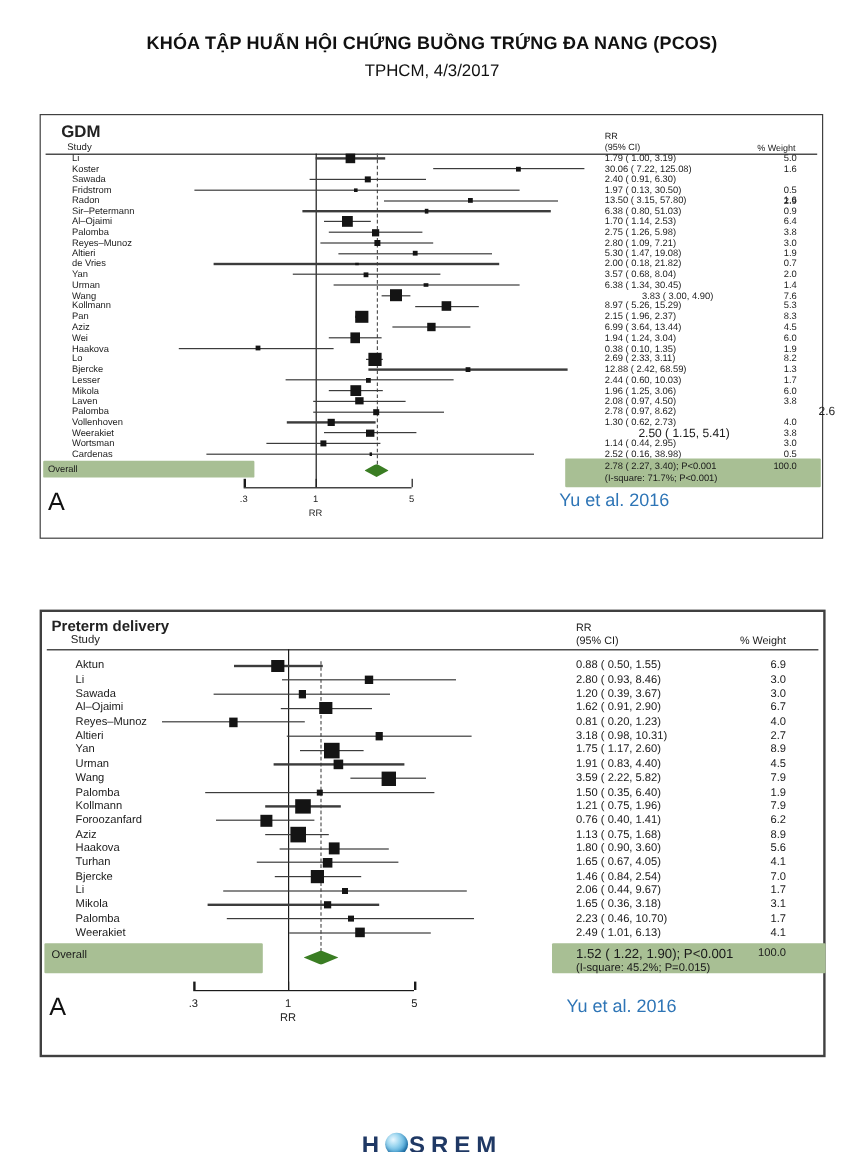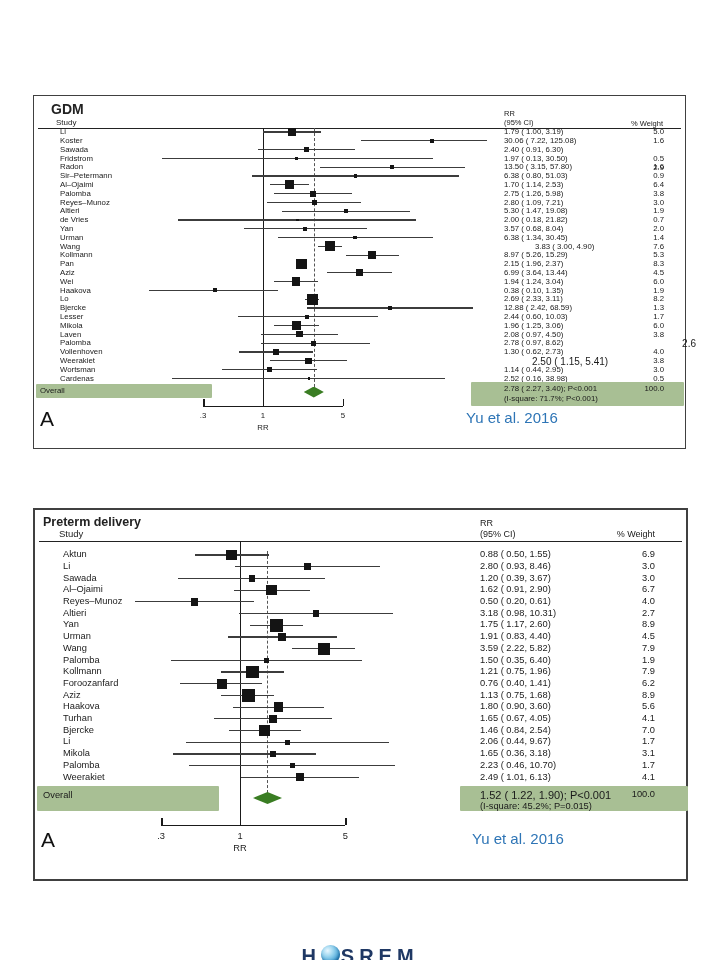--- a/index.html
+++ b/index.html
@@ -53,20 +53,22 @@
   .logo-row span{vertical-align:middle;}
   .logo-globe{display:inline-block;width:19px;height:19px;border-radius:50%;margin:0 1px 3px 0;
     background:radial-gradient(circle at 35% 30%, #e8f7ff 0%, #9ed7f0 30%, #3e9fd4 70%, #1d73ad 100%);
     box-shadow:inset -1px -2px 3px rgba(10,60,110,.55);}
   .tagline{margin-top:2px;font-size:8px;letter-spacing:.8px;}
 </style>
 </head>
 <body>
 
 <div class="slide">
+  <div class="title">KHÓA TẬP HUẤN HỘI CHỨNG BUỒNG TRỨNG ĐA NANG (PCOS)</div>
+  <div class="subtitle">TPHCM, 4/3/2017</div>
 
   <div class="plot-frame p0">
     <div class="p-title">GDM</div>
     <div class="col-study">Study</div>
     <div class="hdr-rr">
       <div>RR</div>
       <div>(95% CI)</div>
     </div>
     <div class="hdr-wt">% Weight</div>
     <div class="hrule"></div>
@@ -265,21 +267,21 @@
       <div class="srow-rr" style="left: 445px; top: 62.634px; font-size: 9.3px;">1.20 ( 0.39, 3.67)</div>
       <div class="srow-wt" style="left: 580px; top: 62.634px; width: 40px; font-size: 9.3px;">3.0</div>
       <div class="srow-name" style="left: 28px; top: 74.334px; font-size: 9.3px;">Al–Ojaimi</div>
       <div class="ci-line" style="left: 198.823px; top: 79.5px; width: 75.9062px;"></div>
       <div class="sq" style="left: 231.242px; top: 74.7475px; width: 10.705px; height: 10.705px;"></div>
       <div class="srow-rr" style="left: 445px; top: 74.334px; font-size: 9.3px;">1.62 ( 0.91, 2.90)</div>
       <div class="srow-wt" style="left: 580px; top: 74.334px; width: 40px; font-size: 9.3px;">6.7</div>
       <div class="srow-name" style="left: 28px; top: 86.034px; font-size: 9.3px;">Reyes–Munoz</div>
       <div class="ci-line" style="left: 99.5953px; top: 91.2px; width: 118.962px;"></div>
       <div class="sq" style="left: 155.805px; top: 88px; width: 7.6px; height: 7.6px;"></div>
-      <div class="srow-rr" style="left: 445px; top: 86.034px; font-size: 9.3px;">0.50 ( 0.20, 0.61)</div>
+      <div class="srow-rr" style="left: 445px; top: 86.034px; font-size: 9.3px;">0.81 ( 0.20, 1.23)</div>
       <div class="srow-wt" style="left: 580px; top: 86.034px; width: 40px; font-size: 9.3px;">4.0</div>
       <div class="srow-name" style="left: 28px; top: 97.734px; font-size: 9.3px;">Altieri</div>
       <div class="ci-line" style="left: 203.677px; top: 102.9px; width: 154.123px;"></div>
       <div class="sq" style="left: 277.714px; top: 100.448px; width: 6.105px; height: 6.105px;"></div>
       <div class="srow-rr" style="left: 445px; top: 97.734px; font-size: 9.3px;">3.18 ( 0.98, 10.31)</div>
       <div class="srow-wt" style="left: 580px; top: 97.734px; width: 40px; font-size: 9.3px;">2.7</div>
       <div class="srow-name" style="left: 28px; top: 109.434px; font-size: 9.3px;">Yan</div>
       <div class="ci-line" style="left: 215.282px; top: 114.6px; width: 52.2956px;"></div>
       <div class="sq" style="left: 235.15px; top: 108.7px; width: 13px; height: 13px;"></div>
       <div class="srow-rr" style="left: 445px; top: 109.434px; font-size: 9.3px;">1.75 ( 1.17, 2.60)</div>

